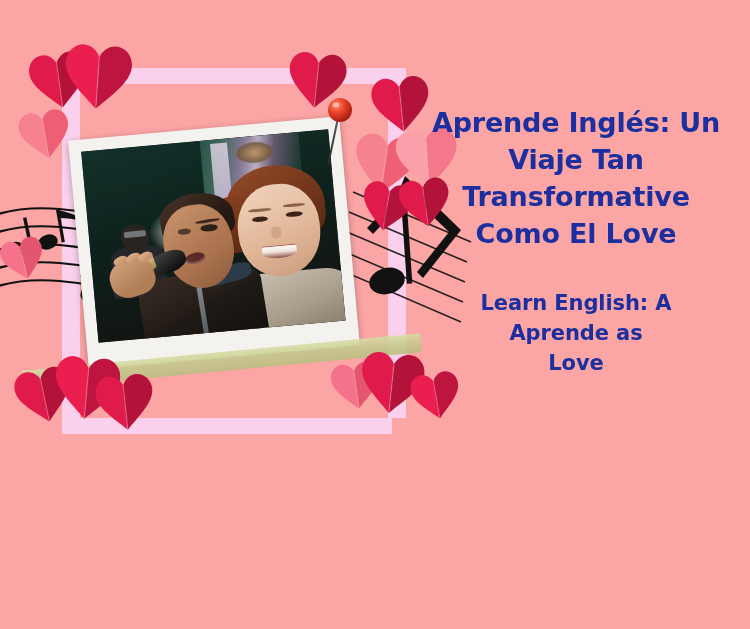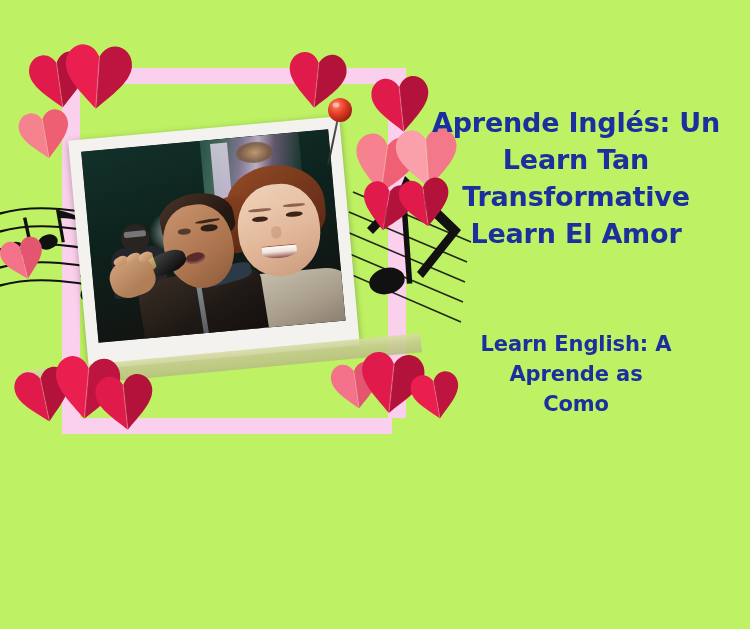--- a/index.html
+++ b/index.html
@@ -7,21 +7,21 @@
     padding: 0;
     background: #ffffff;
   }
   body {
     font-family: "DejaVu Sans", sans-serif;
   }
   #canvas {
     position: relative;
     width: 750px;
     height: 629px;
-    background: #bef264;
+    background: #fca5a5;
     overflow: hidden;
   }
 
   
   .frame-bar {
     position: absolute;
     background: #fbd0ec;
   }
   #frame-top    { left: 86px;  top: 68px;  width: 320px; height: 16px; }
   #frame-bottom { left: 62px;  top: 418px; width: 330px; height: 16px; }
@@ -304,21 +304,20 @@
     line-height: 37px;
     letter-spacing: -0.2px;
     white-space: nowrap;
   }
   #subtitle-block {
     position: absolute;
     left: 420px;
     top: 288px;
     width: 312px;
     text-align: center;
-    margin-top: 41px;
   }
   #subtitle-block .line {
     color: #1b2f9e;
     font-family: "DejaVu Sans", sans-serif;
     font-weight: bold;
     font-size: 21px;
     line-height: 30px;
     letter-spacing: -0.1px;
     white-space: nowrap;
   }
@@ -508,24 +507,24 @@
       </svg>
       <svg class="heart" viewBox="0 0 100 92" style="left: 0px; top: 238px; width: 46px; height: 42.32px; transform: rotate(-14deg);">
         <path d="M50,90 C30,70 4,50 4,28 C4,12 16,2 28,2 C38,2 46,9 50,18 Z" fill="#f4738a"></path>
         <path d="M50,90 C70,70 96,50 96,28 C96,12 84,2 72,2 C62,2 54,9 50,18 Z" fill="#e4556f"></path>
         <path d="M50,18 L50,90" stroke="rgba(255,255,255,0.22)" stroke-width="2" fill="none"></path>
       </svg>
     </div>
 
   <div id="title-block">
     <div class="line">Aprende Inglés: Un</div>
-    <div class="line">Learn Tan</div>
+    <div class="line">Viaje Tan</div>
     <div class="line">Transformative</div>
-    <div class="line">Learn El Amor</div>
+    <div class="line">Como El Love</div>
   </div>
 
   <div id="subtitle-block">
     <div class="line">Learn English: A</div>
     <div class="line">Aprende as</div>
-    <div class="line">Como</div>
+    <div class="line">Love</div>
   </div>
 
 </div>
 
 </body></html>

